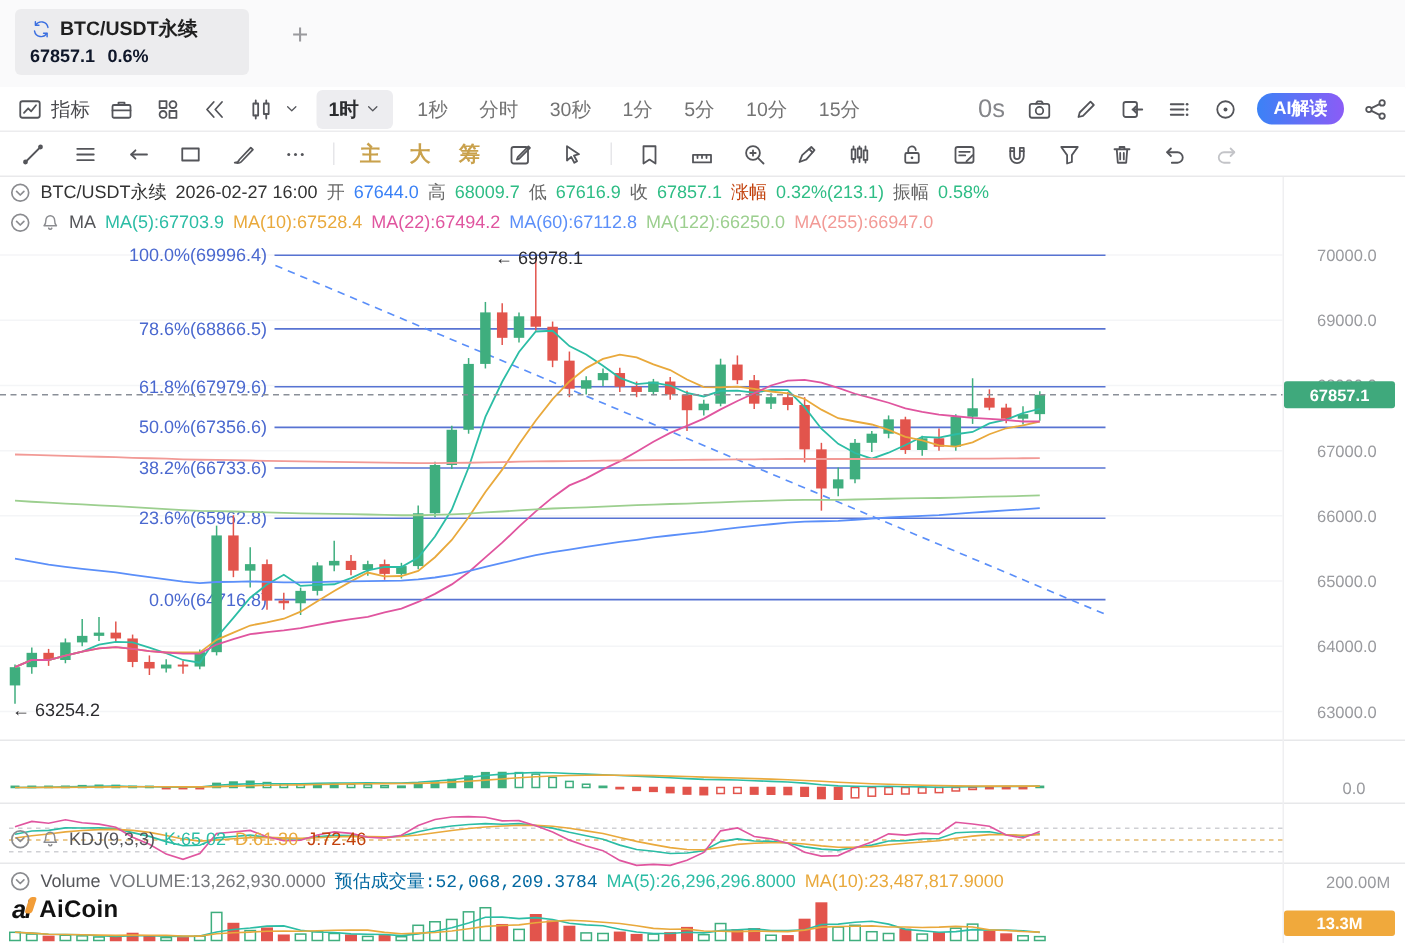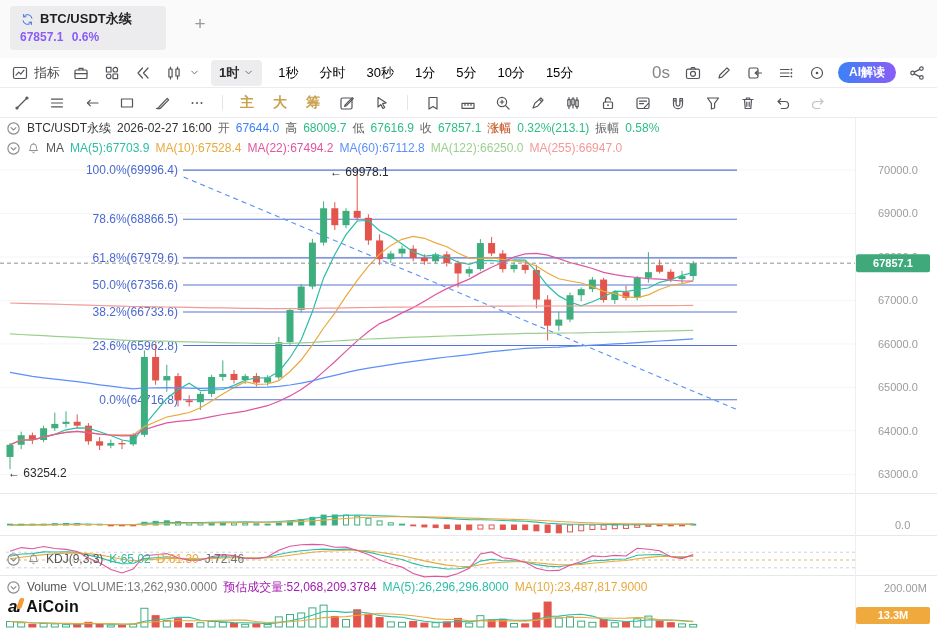--- a/index.html
+++ b/index.html
@@ -15,21 +15,21 @@
            display:flex;align-items:center;justify-content:center;cursor:pointer;}
   
   .toolbar1{position:absolute;left:0;top:58px;width:937px;height:30px;background:#fff;border-bottom:1px solid #ececee;
             display:flex;align-items:center;padding:0 10px;box-sizing:border-box;gap:11px;color:#4a4a4e;font-size:13px;}
   .toolbar2{position:absolute;left:0;top:88px;width:937px;height:30px;background:#fff;border-bottom:1px solid #e9e9eb;
             display:flex;align-items:center;padding:0 12px;box-sizing:border-box;gap:15px;color:#54555a;}
   .tbtn{display:flex;align-items:center;justify-content:center;width:20px;height:20px;cursor:pointer;color:#54555a;flex:none;}
   .tbtn svg{display:block;}
   .tbtn.disabled{color:#c3c4c8;}
   .tb-label{display:flex;align-items:center;gap:4px;cursor:pointer;}
-  .tf{cursor:pointer;color:#000000;padding:0 5px;}
+  .tf{cursor:pointer;color:#737373;padding:0 5px;}
   .tf-pill{display:flex;align-items:center;gap:3px;background:#ededf0;border-radius:4px;padding:3px 8px;
            font-weight:600;color:#2b2c2f;cursor:pointer;}
   .spacer{flex:1;}
   .countdown{color:#85868a;font-size:17px;margin-right:2px;}
   .ai-btn{border-radius:11px;padding:2px 11px;color:#fff;font-size:12px;font-weight:700;cursor:pointer;flex:none;}
   .gold{font-size:14px;font-weight:700;cursor:pointer;padding:0 2px;}
   .vdiv{width:1px;height:15px;background:#e6e6e9;flex:none;}
   
   .chart-wrap{position:absolute;left:0;top:118px;width:937px;height:511px;background:#fff;}
   .chart-wrap svg.canvas{position:absolute;left:0;top:0;}
@@ -51,21 +51,21 @@
         <span class="tbtn" style="width: 14px; height: 14px; color: rgb(59, 111, 224);">
             <svg width="13" height="13" viewBox="0 0 16 16" fill="none" stroke="currentColor" stroke-width="1.2" stroke-linecap="round" stroke-linejoin="round">
               <path d="M13.5 6.5A5.5 5.5 0 0 0 3.4 4.6"></path>
               <path d="M3.2 1.8v2.9h2.9"></path>
               <path d="M2.5 9.5a5.5 5.5 0 0 0 10.1 1.9"></path>
               <path d="M12.8 14.2v-2.9H9.9"></path>
             </svg>
           </span>
         <span>BTC/USDT永续</span>
       </div>
-      <div class="tab-line2" style="color: #8b5cf6;">
+      <div class="tab-line2" style="color: #0f172a;">
         <span>67857.1</span>
         <span style="margin-left:5px">0.6%</span>
       </div>
     </div>
     <div class="tab-add">+</div>
   </div>
 
   <div class="toolbar1">
     <div class="tb-label">
       <span class="tbtn">
@@ -682,33 +682,33 @@
         </span>
       <span class="tbtn" style="width:13px;height:13px;color:#8b8c90">
           <svg width="13" height="13" viewBox="0 0 16 16" fill="none" stroke="currentColor" stroke-width="1.2" stroke-linecap="round" stroke-linejoin="round">
             <path d="M8 2.3a3.6 3.6 0 0 1 3.6 3.6c0 3 .8 3.9 1.5 4.6H2.9c.7-.7 1.5-1.6 1.5-4.6A3.6 3.6 0 0 1 8 2.3z"></path>
             <path d="M6.7 12.4a1.4 1.4 0 0 0 2.6 0"></path>
           </svg>
         </span>
       <span class="ind-name">KDJ(9,3,3)</span>
       <span style="color: rgb(44, 189, 165);">K:65.02</span>
       <span style="color: rgb(233, 169, 60);">D:61.30</span>
-      <span style="color: #737373; text-align: center;">J:72.46</span>
+      <span style="color: #c2410c; text-align: center;">J:72.46</span>
     </div>
 
     <div class="irow" style="top:459px">
       <span class="tbtn" style="width:15px;height:15px;color:#8b8c90">
           <svg width="15" height="15" viewBox="0 0 16 16" fill="none" stroke="currentColor" stroke-width="1.2" stroke-linecap="round" stroke-linejoin="round">
             <circle cx="8" cy="8" r="6"></circle>
             <path d="M5.4 7l2.6 2.6L10.6 7"></path>
           </svg>
         </span>
       <span class="ind-name">Volume</span>
       <span style="color: rgb(119, 120, 124);">VOLUME:13,262,930.0000</span>
-      <span style="color: #a21caf;">预估成交量:52,068,209.3784</span>
+      <span style="color: #0369a1; font-family: Liberation Mono, monospace;">预估成交量:52,068,209.3784</span>
       <span style="color: rgb(44, 189, 165);">MA(5):26,296,296.8000</span>
       <span style="color: rgb(233, 169, 60);">MA(10):23,487,817.9000</span>
     </div>
 
     <div class="logo">
       <span class="logo-glyph">ai</span>
       <span class="logo-mark"></span>
       <span class="logo-word">AiCoin</span>
     </div>
   </div>

